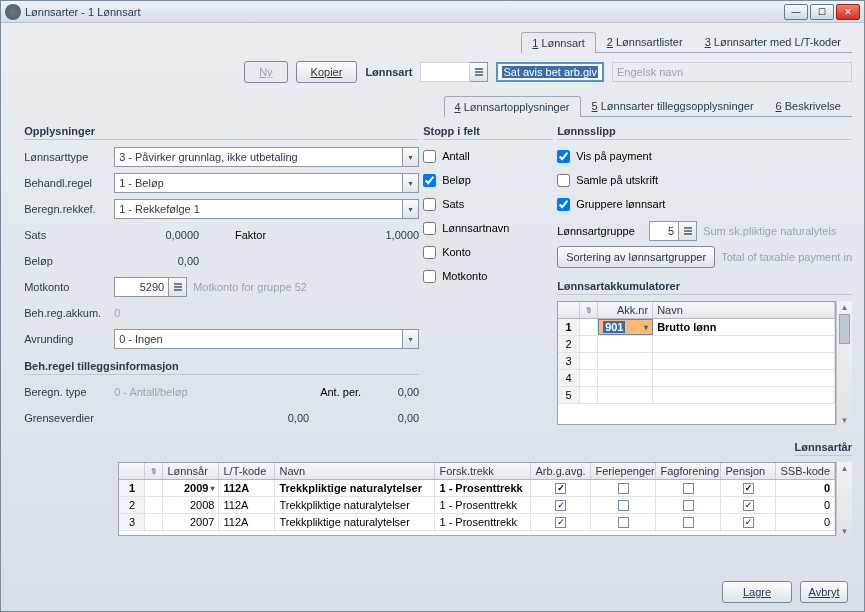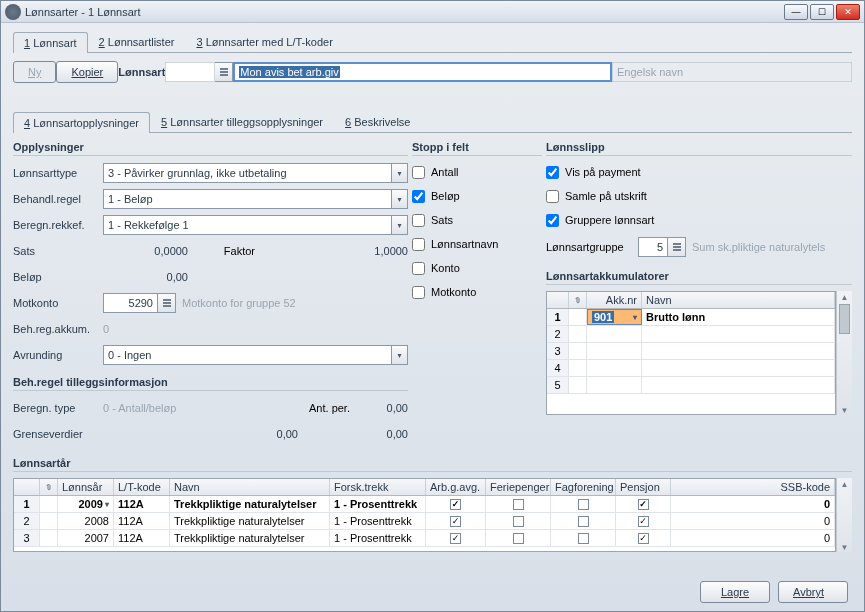--- a/index.html
+++ b/index.html
@@ -4,26 +4,26 @@
 <style>
 * { box-sizing: border-box; margin: 0; padding: 0; font-family: Tahoma, Arial, sans-serif; font-size: 11px; }
 body { background: #e8ecf0; padding: 0; }
 .window { width: 865px; height: 612px; background: linear-gradient(to bottom, #eaeef2, #d8dfe8); border: 1px solid #7a8a9a; display: flex; flex-direction: column; box-shadow: 0 2px 8px rgba(0,0,0,0.3); }
 .titlebar { height: 22px; background: linear-gradient(to bottom, #f0f3f7, #d5dde8); display: flex; align-items: center; padding: 0 4px; border-bottom: 1px solid #b5c0cc; }
 .titlebar-icon { width: 16px; height: 16px; background: radial-gradient(circle, #6a7888, #4a5868); border-radius: 50%; margin-right: 4px; }
 .titlebar-text { color: #2a3a4a; font-weight: normal; flex: 1; }
 .titlebar-btns { display: flex; gap: 2px; }
 .titlebar-btn { width: 24px; height: 16px; border: 1px solid #6a7a8a; background: linear-gradient(to bottom, #f8faff, #d0d8e5); display: flex; align-items: center; justify-content: center; font-size: 9px; cursor: pointer; border-radius: 2px; }
 .titlebar-btn.close { background: linear-gradient(to bottom, #f08070, #d03020); color: #fff; border-color: #a02010; }
-.content { flex: 1; padding: 8px 12px; display: flex; flex-direction: column; overflow: hidden; }
+.content { flex: 1; padding: 8px 12px; display: flex; flex-direction: column; overflow: hidden; align-items: flex-end; }
 .main-tabs { display: flex; border-bottom: 1px solid #a0acb8; margin-bottom: 8px; }
 .main-tab { padding: 4px 10px; background: transparent; border: 1px solid transparent; border-bottom: none; cursor: pointer; color: #2a3a4a; }
 .main-tab.active { background: #e8ecf0; border-color: #a0acb8; border-radius: 3px 3px 0 0; position: relative; top: 1px; }
 .main-tab span.ul { text-decoration: underline; }
-.toolbar-row { display: flex; align-items: center; gap: 0; margin-bottom: 28px; }
+.toolbar-row { display: flex; align-items: center; gap: 8px; margin-bottom: 12px; }
 .btn { height: 22px; padding: 0 14px; border: 1px solid #7a8a9a; background: linear-gradient(to bottom, #fcfcfc, #e0e4ea); border-radius: 3px; cursor: pointer; color: #2a3a4a; display: inline-flex; align-items: center; }
 .btn.disabled { color: #9aa5b0; cursor: default; background: #e8ecf0; }
 .label-strong { font-weight: bold; color: #2a3a4a; }
 .inp { height: 20px; border: 1px solid #8a98a8; background: #fff; padding: 0 4px; color: #2a3a4a; }
 .num-box { width: 50px; height: 20px; border: 1px solid #d0d5dc; background: #fff; display: inline-flex; align-items: center; justify-content: flex-end; padding: 0 4px; }
 .pick-btn { width: 18px; height: 20px; border: 1px solid #8a98a8; border-left: none; background: linear-gradient(to bottom, #fafbfc, #e0e4ea); display: inline-flex; align-items: center; justify-content: center; cursor: pointer; }
 .pick-btn svg { width: 10px; height: 10px; }
 .desc-box { flex: 1; height: 20px; border: 2px solid #5a90d0; background: #fff; padding: 0 4px; display: flex; align-items: center; }
 .desc-text { background: #3a6ea8; color: #fff; padding: 0 1px; }
 .engname { width: 240px; height: 20px; background: #e8ecf0; color: #9aa5b0; border: 1px solid #c8d0d8; padding: 0 4px; display: flex; align-items: center; }
@@ -93,21 +93,21 @@
       <span class="label-strong">Lønnsart</span>
       <div style="display:flex">
         <div class="num-box"></div>
         <div class="pick-btn">
           <svg viewBox="0 0 10 10">
               <path d="M1 2h8M1 5h8M1 8h8" stroke="#4a5a6a" stroke-width="1.3"></path>
             </svg>
         </div>
       </div>
       <div class="desc-box">
-          <span class="desc-text">Mon avis bet arb.giv</span>
+          <span class="desc-text">Sat avis bet arb.giv</span>
         </div>
       <div class="engname">Engelsk navn</div>
     </div>
 
     <div class="sub-tabs">
       <div class="main-tab active"><span class="ul">4</span> <span>Lønnsartopplysninger</span></div>
       <div class="main-tab"><span class="ul">5</span> <span>Lønnsarter tilleggsopplysninger</span></div>
       <div class="main-tab"><span class="ul">6</span> <span>Beskrivelse</span></div>
     </div>
 
@@ -229,20 +229,24 @@
           </div>
         <div class="form-row" style="margin-top:2px">
           <div style="width:92px">Lønnsartgruppe</div>
           <input class="inp" style="width: 30px; text-align: right;" value="5">
           <div class="pick-btn">
               <svg viewBox="0 0 10 10">
                 <path d="M1 2h8M1 5h8M1 8h8" stroke="#4a5a6a" stroke-width="1.3"></path>
               </svg>
             </div>
           <span class="helper-text">Sum sk.pliktige naturalytels</span>
+        </div>
+        <div class="form-row">
+          <button class="btn" style="padding:0 8px">Sortering av lønnsartgrupper</button>
+          <span class="helper-text">Total of taxable payment in</span>
         </div>
 
         <div class="section-h" style="margin-top:8px">Lønnsartakkumulatorer</div>
         <div style="display:flex;height:124px">
           <div class="grid akk-grid" style="flex:1">
             <div class="grid-head">
               <div class="gc" style="width:22px"></div>
               <div class="gc" style="width:18px"><svg class="clip-icon" viewBox="0 0 10 10">
                     <path d="M3 5c0-2 3-2 3 0v3c0 1-2 1-2 0V4" stroke="#6a7888" fill="none"></path>
                   </svg></div>
@@ -385,17 +389,17 @@
           <div style="flex:1"></div>
           <span class="arr">▼</span>
         </div>
     </div>
   </div>
 
   <div class="bottom-btns">
     <button class="btn" style="width:70px;justify-content:center">
         <span style="text-decoration:underline">Lagre</span>
       </button>
-    <button class="btn" style="width:70px;justify-content:flex-start">
+    <button class="btn" style="width:48px;justify-content:center">
         <span style="text-decoration:underline">Avbryt</span>
       </button>
   </div>
 </div>
 
 </body></html>

